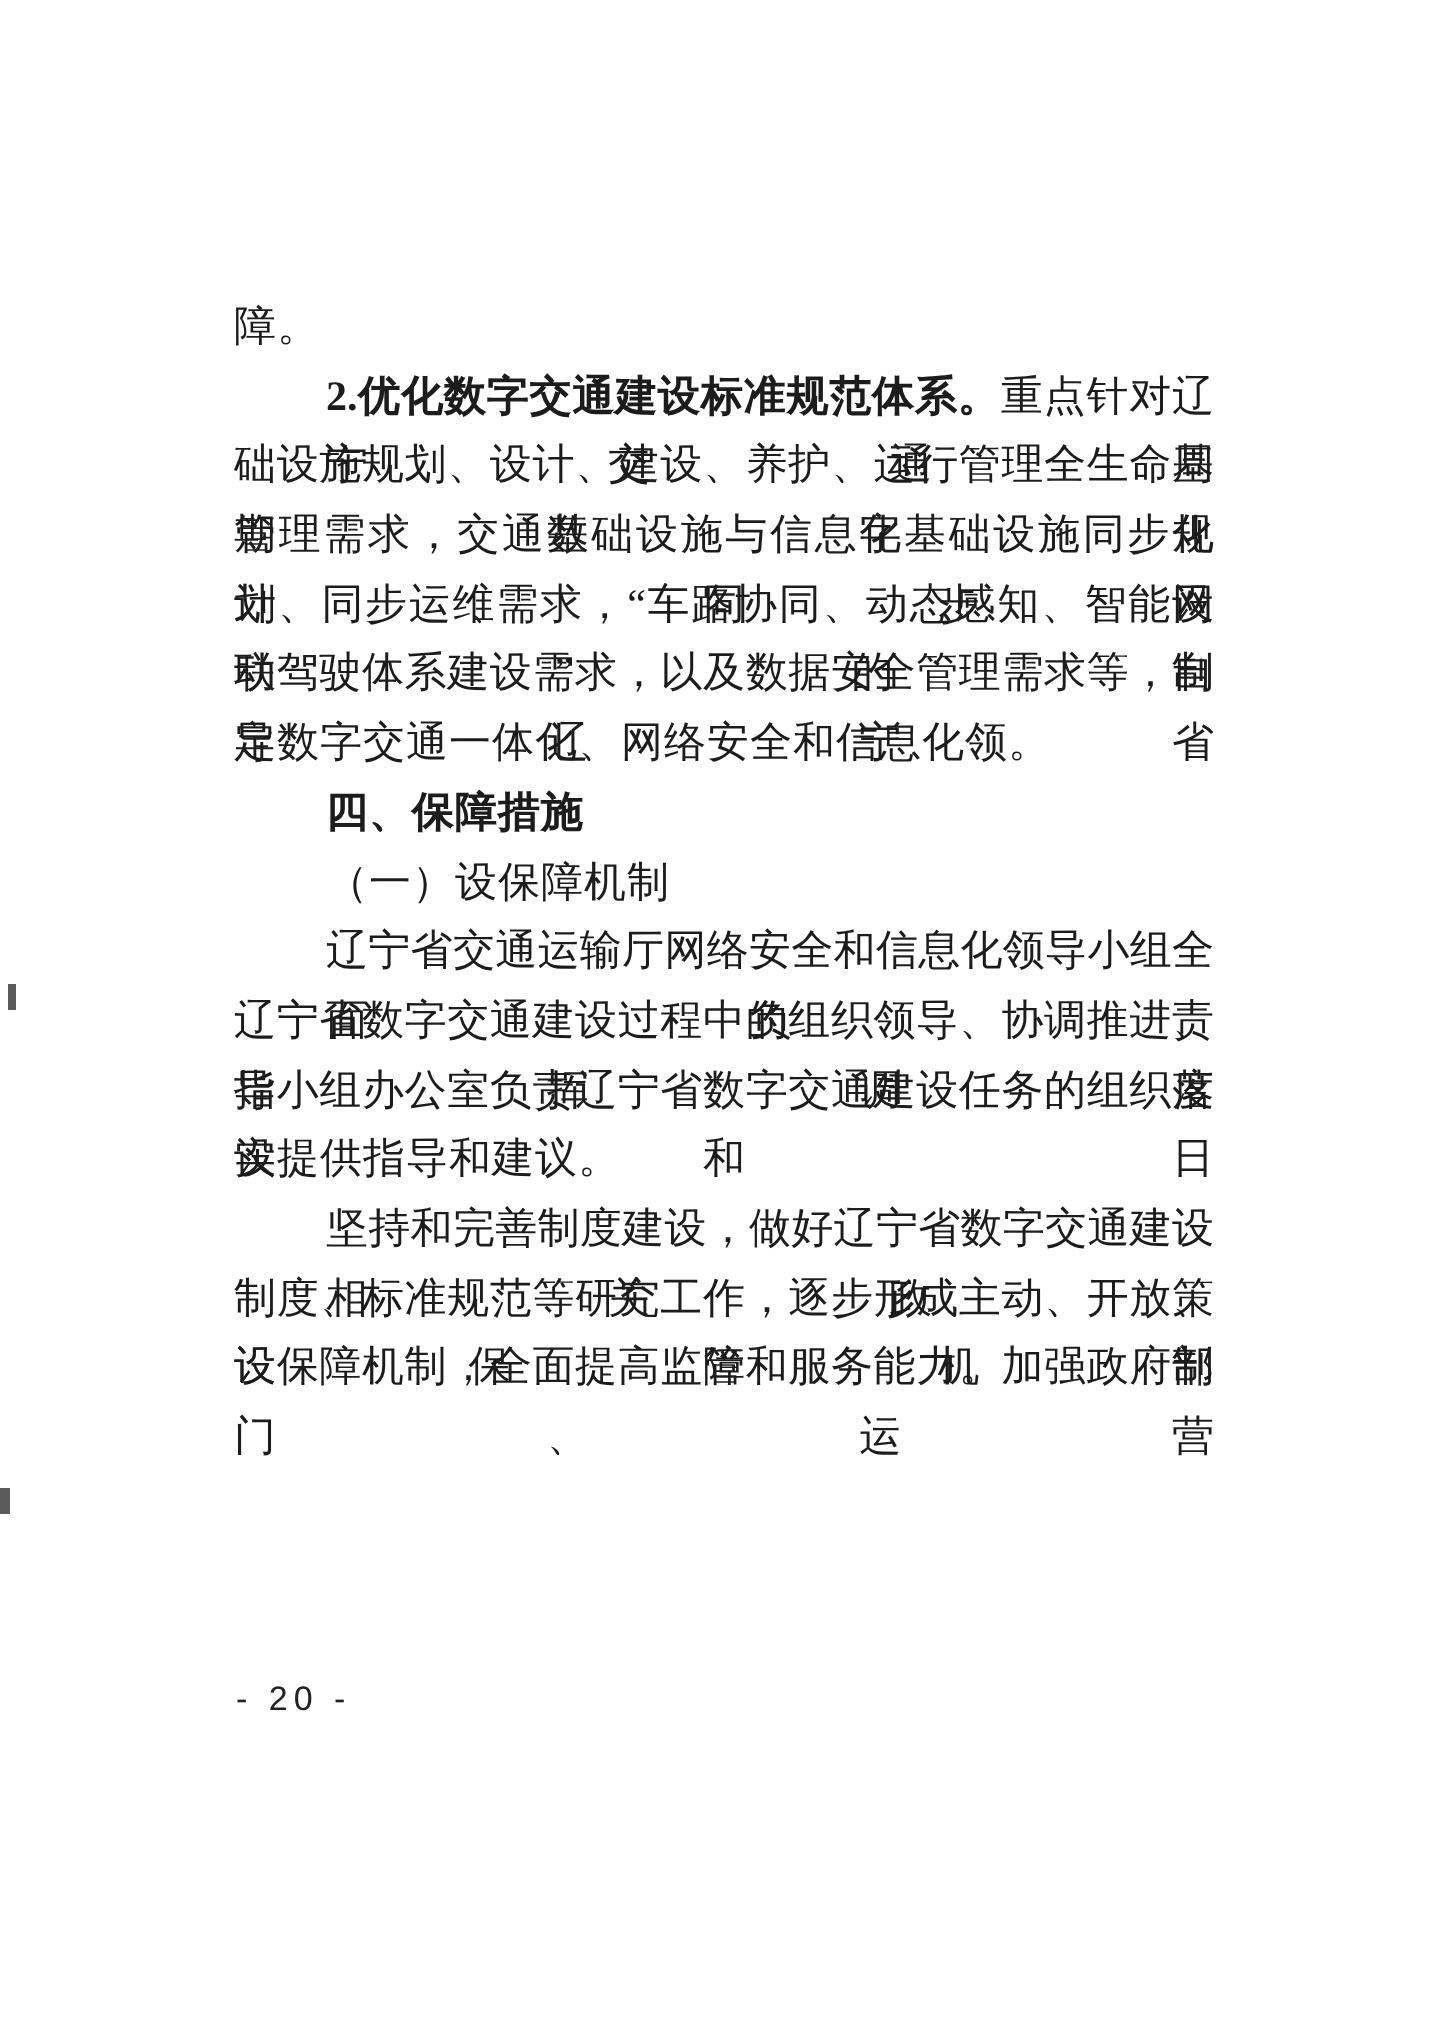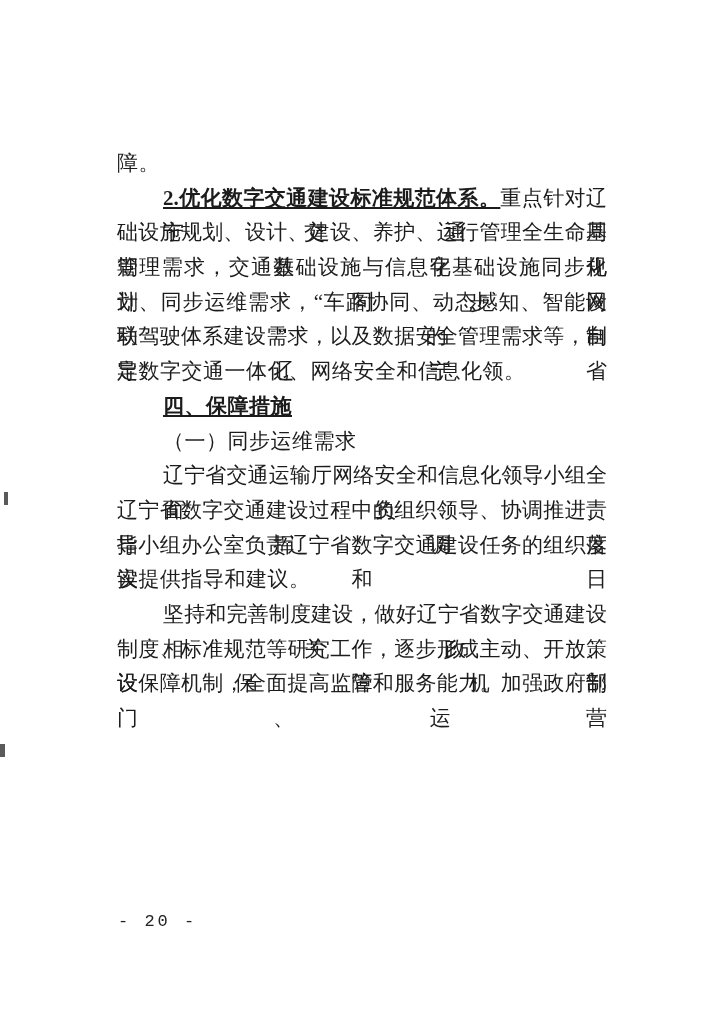--- a/index.html
+++ b/index.html
@@ -33,30 +33,29 @@
     white-space: normal;
     text-align: justify;
     text-align-last: justify;
     letter-spacing: normal;
   }
   .line.indent {
     padding-left: 46px;
   }
   .bold {
     font-weight: 700;
-    text-decoration: underline;
   }
   .page-number {
     position: absolute;
     left: 118px;
-    top: 912px;
+    top: 840px;
     font-size: 17px;
     letter-spacing: 3px;
     color: #222;
-    font-family: Liberation Mono, monospace;
+    font-family: Liberation Sans, sans-serif;
   }
   .scan-mark {
     position: absolute;
     background: #5a5a5a;
   }
   .scan-mark.m1 { left: 4px;  top: 492px; width: 4px; height: 13px; }
   .scan-mark.m2 { left: 0px;  top: 744px; width: 5px; height: 13px; }
 </style>
 </head>
 <body>
@@ -75,21 +74,21 @@
     </div>
 
     <div class="line j">础设施规划、设计、建设、养护、运行管理全生命周期数字化</div>
     <div class="line j">管理需求，交通基础设施与信息化基础设施同步规划、同步设</div>
     <div class="line j">计、同步运维需求，“车路协同、动态感知、智能网联”的自</div>
     <div class="line j">动驾驶体系建设需求，以及数据安全管理需求等，制定辽宁省</div>
     <div class="line">导数字交通一体化、网络安全和信息化领。</div>
 
     <div class="line indent bold">四、保障措施</div>
 
-    <div class="line indent">（一）同步运维需求</div>
+    <div class="line indent">（一）设保障机制</div>
 
     <div class="line j indent">辽宁省交通运输厅网络安全和信息化领导小组全面负责</div>
     <div class="line j">辽宁省数字交通建设过程中的组织领导、协调推进、指挥调度</div>
     <div class="line j">导小组办公室负责辽宁省数字交通建设任务的组织落实和日</div>
     <div class="line">设提供指导和建议。</div>
 
 
     <div class="line j indent">坚持和完善制度建设，做好辽宁省数字交通建设相关政策</div>
     <div class="line j">制度、标准规范等研究工作，逐步形成主动、开放、设保障机制</div>
     <div class="line j">设保障机制，全面提高监管和服务能力。加强政府部门、运营</div>

